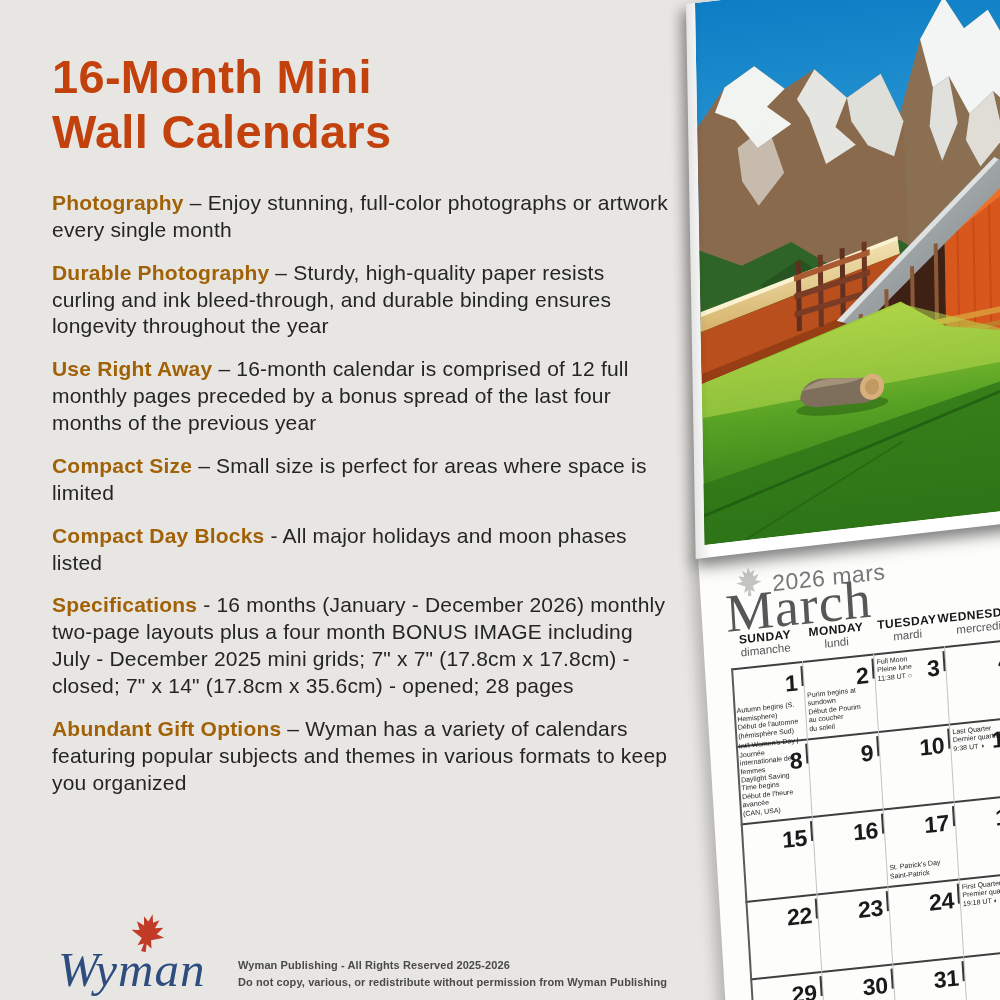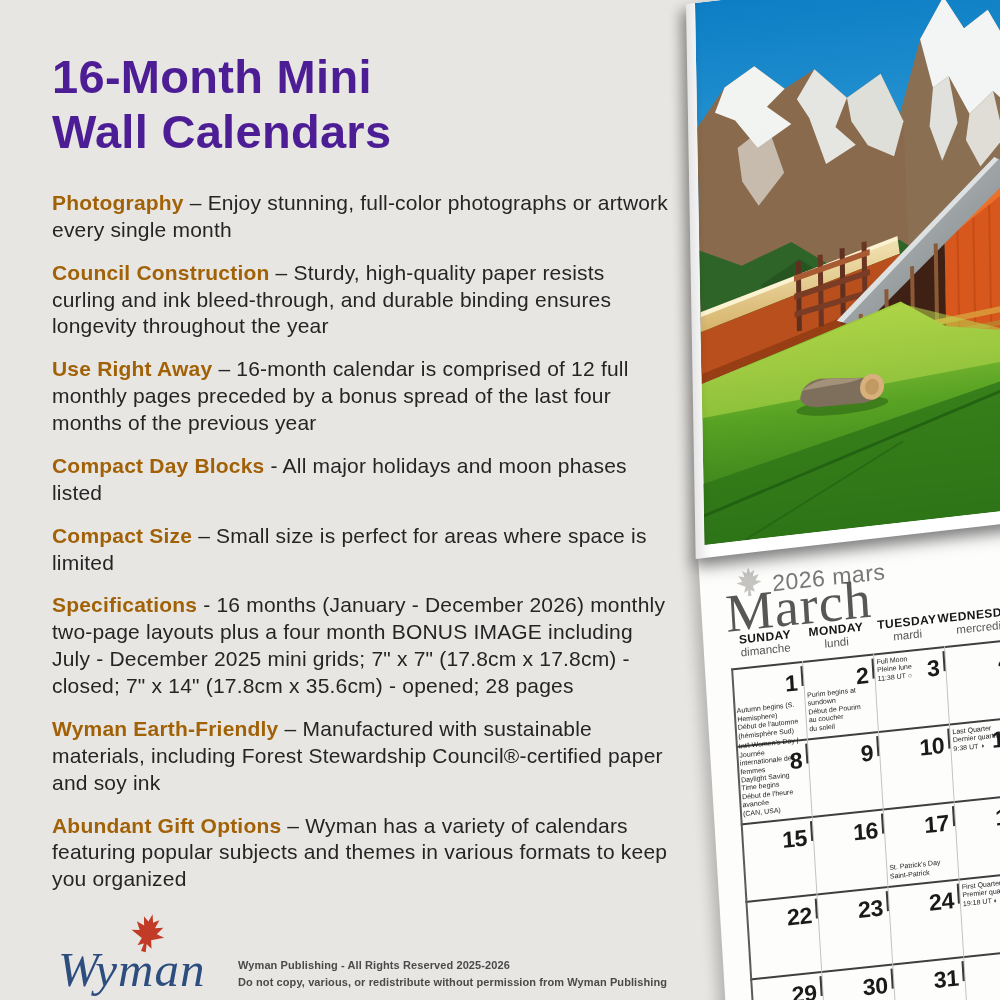--- a/index.html
+++ b/index.html
@@ -1,20 +1,20 @@
 <!DOCTYPE html>
 <html><head>
 <meta charset="utf-8">
 <style>
   html,body{margin:0;padding:0;width:1000px;height:1000px;overflow:hidden;position:relative;
     background:#e8e6e3;font-family:"Liberation Sans", sans-serif;}
 
   
   .left-panel{position:absolute;left:52px;top:50px;width:618px;color:#222;}
-  .page-title{font-size:47px;font-weight:800;line-height:1.17;color:#4c1d95;
+  .page-title{font-size:47px;font-weight:800;line-height:1.17;color:#c2410c;
     white-space:pre-line;letter-spacing:.3px;margin:0 0 30px 0;}
   .feature{font-size:21px;line-height:1.28;letter-spacing:.2px;margin:0 0 16px 0;color:#252525;}
   .feature b{color:#a16207;font-weight:bold;}
 
   
   .footer{position:absolute;left:54px;top:913px;width:620px;height:100px;}
   .wyman-logo{position:absolute;left:4px;top:6px;width:190px;height:84px;}
   .wyman-text{position:absolute;left:0;top:22px;font-family:"Liberation Serif", serif;
     font-style:italic;font-size:49px;color:#2d4d7f;letter-spacing:1px;}
   .logo-leaf{position:absolute;left:70px;top:-6px;transform:rotate(14deg);}
@@ -55,26 +55,25 @@
   .note.bottom{bottom:5px;}
 </style>
 </head>
 <body>
 
 <div class="left-panel">
   <h1 class="page-title">16-Month Mini
 Wall Calendars</h1>
 
   <p class="feature"><b>Photography</b><span> – Enjoy stunning, full-color photographs or artwork every single month</span></p>
-  <p class="feature"><b>Council Construction</b><span> – Sturdy, high-quality paper resists curling and ink bleed-through, and durable binding ensures longevity throughout the year</span></p>
+  <p class="feature"><b>Durable Photography</b><span> – Sturdy, high-quality paper resists curling and ink bleed-through, and durable binding ensures longevity throughout the year</span></p>
   <p class="feature"><b>Use Right Away</b><span> – 16-month calendar is comprised of 12 full monthly pages preceded by a bonus spread of the last four months of the previous year</span></p>
+  <p class="feature"><b>Compact Size</b><span> – Small size is perfect for areas where space is limited</span></p>
   <p class="feature"><b>Compact Day Blocks</b><span> - All major holidays and moon phases listed</span></p>
-  <p class="feature"><b>Compact Size</b><span> – Small size is perfect for areas where space is limited</span></p>
   <p class="feature"><b>Specifications</b><span> - 16 months (January - December 2026) monthly two-page layouts plus a four month BONUS IMAGE including July - December 2025 mini grids; 7" x 7" (17.8cm x 17.8cm) - closed; 7" x 14" (17.8cm x 35.6cm) - opened; 28 pages</span></p>
-  <p class="feature"><b>Wyman Earth-Friendly</b><span> – Manufactured with sustainable materials, including Forest Stewardship Council®-certified paper and soy ink</span></p>
   <p class="feature"><b>Abundant Gift Options</b><span> – Wyman has a variety of calendars featuring popular subjects and themes in various formats to keep you organized</span></p>
 </div>
 
 <div class="footer">
   <div class="wyman-logo">
     <span class="wyman-text">Wyman</span>
     <svg class="logo-leaf" width="40" height="40" viewBox="0 0 100 100">
       <path d="M50 2 L56 22 L70 12 L64 34 L84 28 L72 48 L92 52 L62 66 L68 86 L50 76 L32 86 L38 66 L8 52 L28 48 L16 28 L36 34 L30 12 L44 22 Z M47 74 L53 74 L56 98 L44 98 Z" fill="#c23b26"></path>
     </svg>
   </div>

